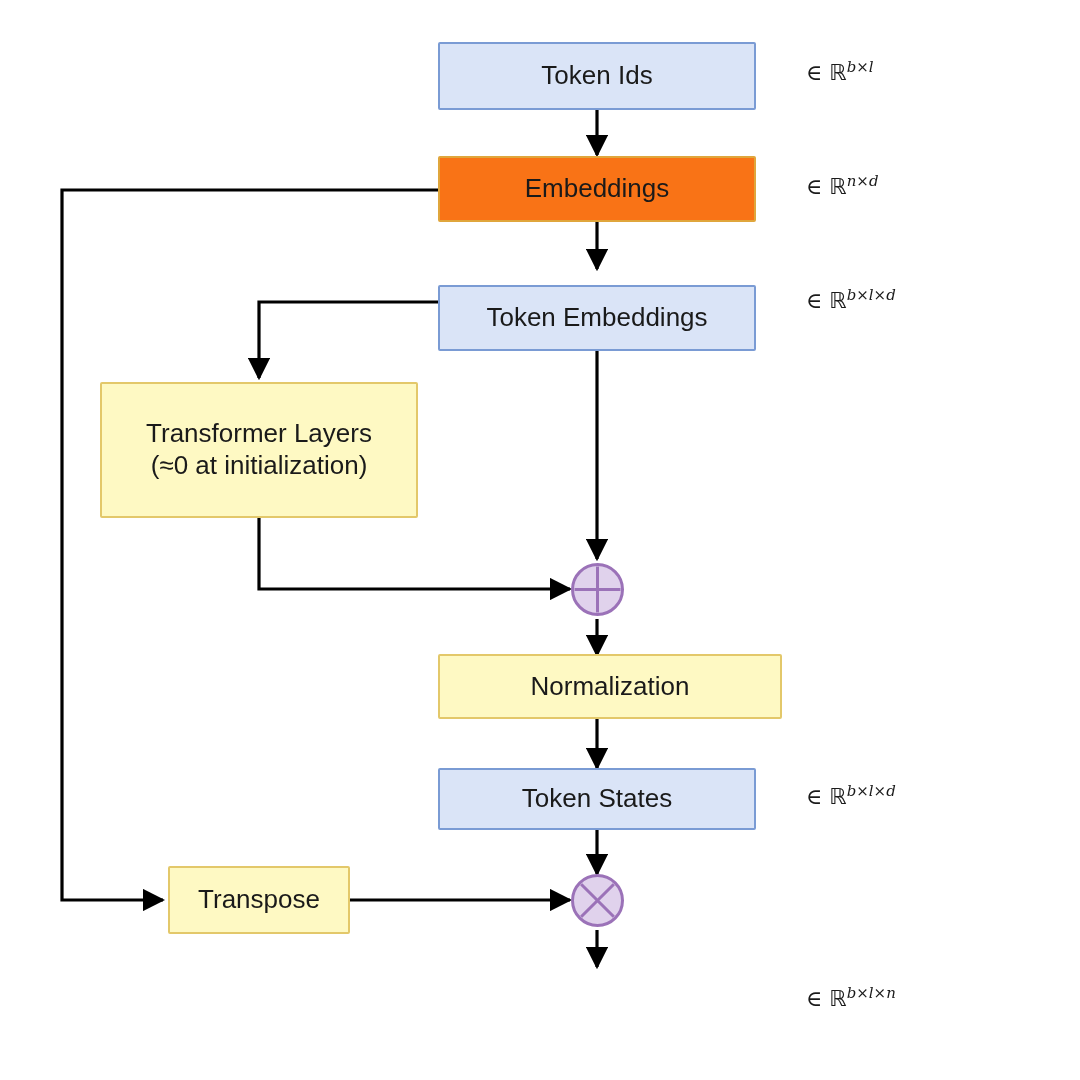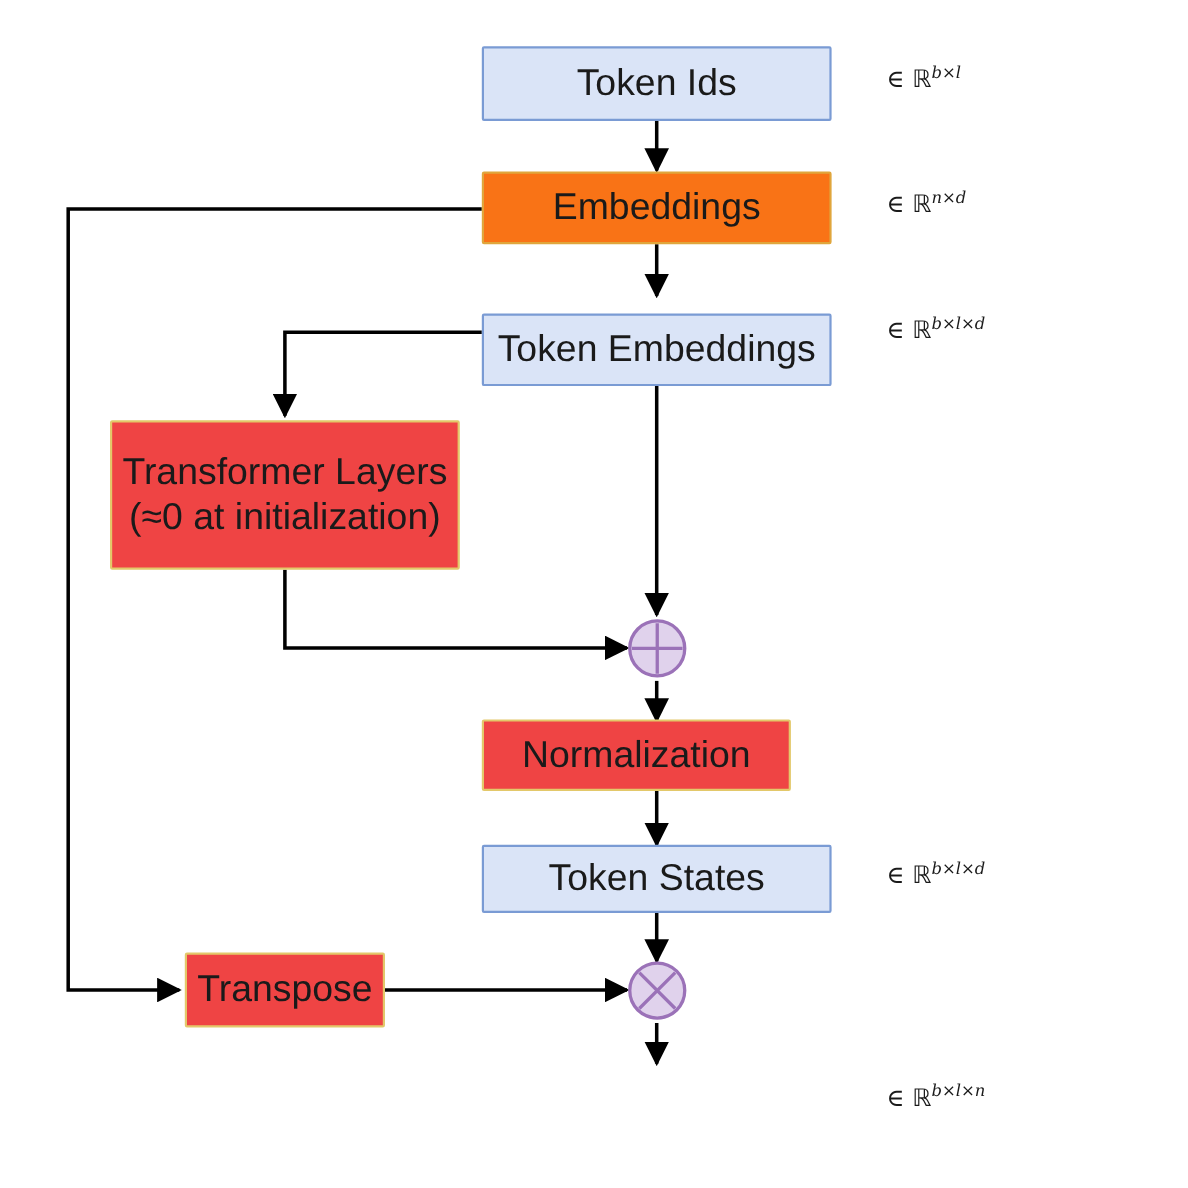--- a/index.html
+++ b/index.html
@@ -25,37 +25,37 @@
     height: 1080px;
   }
   .node {
     position: absolute;
     box-sizing: border-box;
     display: flex;
     align-items: center;
     justify-content: center;
     text-align: center;
     color: #1a1a1a;
-    font-size: 34px;
+    font-size: 26px;
     line-height: 1.22;
     border-width: 2px;
     border-style: solid;
     border-radius: 2px;
     z-index: 2;
   }
   .node-blue {
     background: #dae4f7;
     border-color: #7a9bd4;
   }
   .node-orange {
     background: #f97316;
     border-color: #e0a63c;
   }
   .node-yellow {
-    background: #ef4444;
+    background: #fef9c3;
     border-color: #e3c86a;
   }
   .node-label {
     display: block;
     padding: 0 8px;
   }
   .annot {
     position: absolute;
     font-family: "DejaVu Serif", serif;
     font-size: 22px;
@@ -125,21 +125,21 @@
 
   <div class="node node-blue" style="left:438px; top:270px; width:318px; height:66px;margin-top:15px;">
     <span class="node-label">Token Embeddings</span>
   </div>
 
   <div class="node node-yellow" style="left:100px; top:382px; width:318px; height:136px; flex-direction:column;">
     <span class="node-label">Transformer Layers</span>
     <span class="node-label">(≈0 at initialization)</span>
   </div>
 
-  <div class="node node-yellow" style="left:438px; top:654px; width:281px; height:65px;">
+  <div class="node node-yellow" style="left:438px; top:654px; width:344px; height:65px;">
     <span class="node-label">Normalization</span>
   </div>
 
   <div class="node node-blue" style="left:438px; top:768px; width:318px; height:62px;">
     <span class="node-label">Token States</span>
   </div>
 
   <div class="node node-yellow" style="left:168px; top:866px; width:182px; height:68px;">
     <span class="node-label">Transpose</span>
   </div>

